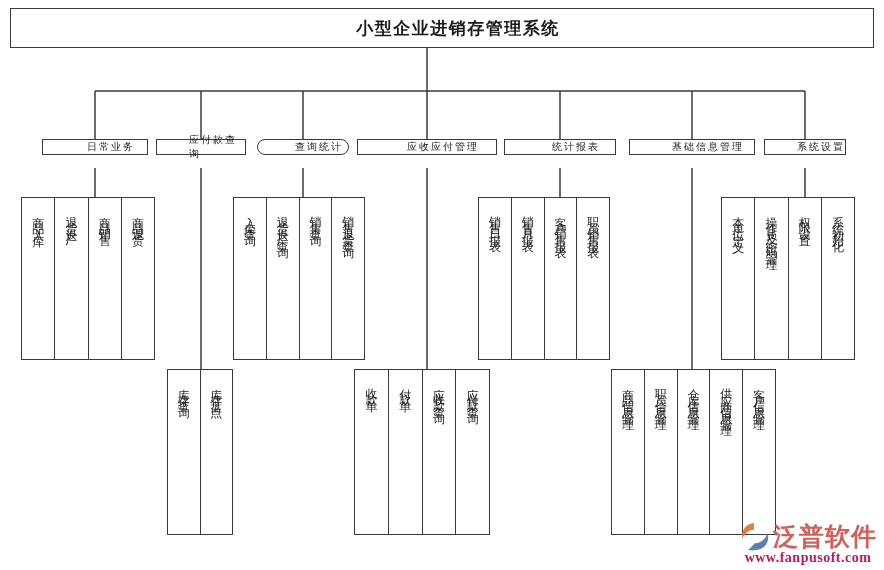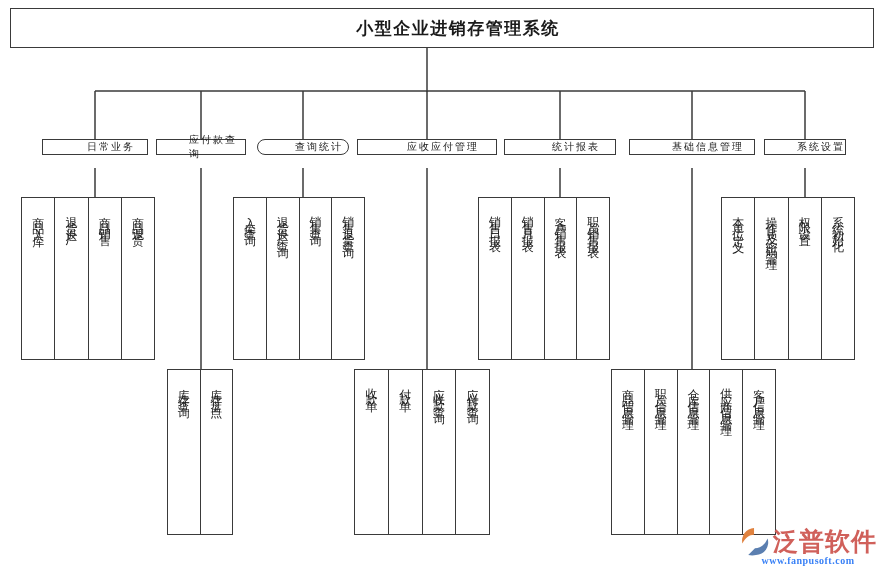--- a/index.html
+++ b/index.html
@@ -43,21 +43,21 @@
     display:flex; flex-direction:column; align-items:center;
   }
   .wm-row { display:flex; align-items:center; }
   .wm-brand {
     font-family:"Liberation Sans","DejaVu Sans",sans-serif;
     font-size:25px; font-weight:bold; color:#d0605a; letter-spacing:1px;
     line-height:1.1;
   }
   .wm-url {
     font-family:"Liberation Serif","DejaVu Serif",serif;
-    font-size:10px; font-weight:bold; color:#3b82f6; letter-spacing:0.5px;
+    font-size:14px; font-weight:bold; color:#be185d; letter-spacing:0.5px;
     margin-top:-2px;
   }
 </style>
 </head>
 <body>
 
 <div class="canvas">
 
   <svg class="lines" viewBox="0 0 884 570" xmlns="http://www.w3.org/2000/svg">
     <g stroke="#3a3a3a" stroke-width="1.5">

